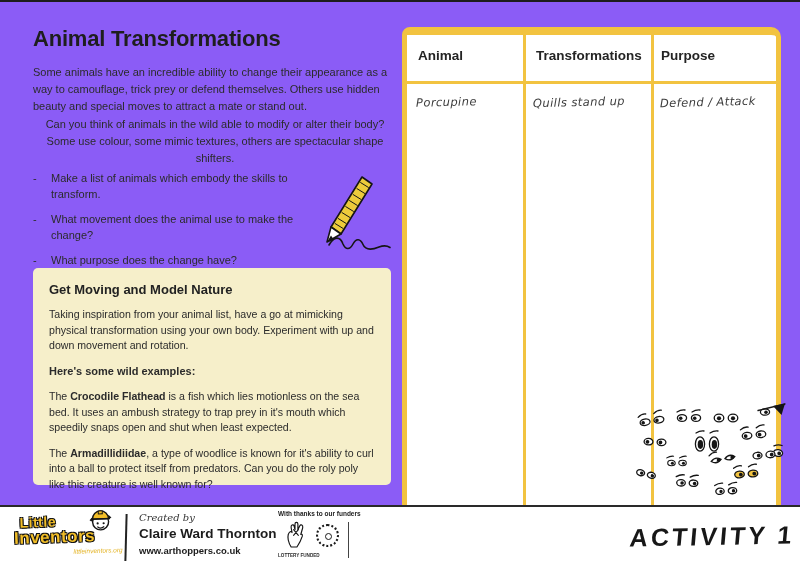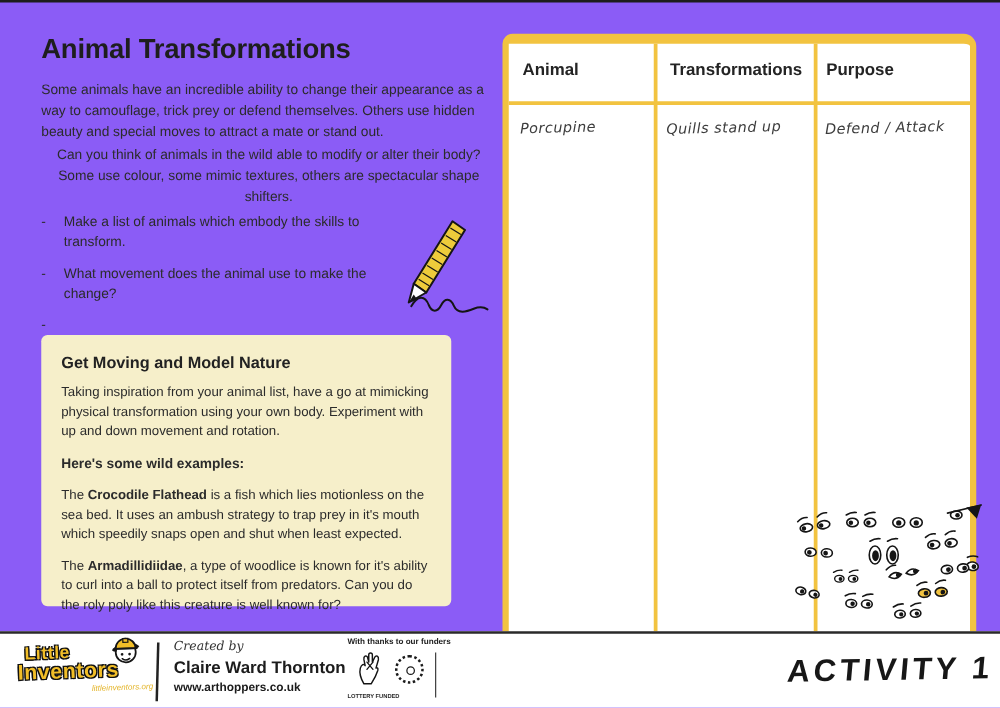--- a/index.html
+++ b/index.html
@@ -17,21 +17,21 @@
   .title{position:absolute;left:33px;top:26px;font-size:22px;font-weight:bold;color:#1e1e1e;letter-spacing:-0.2px;}
   .p1{position:absolute;left:33px;top:64px;width:364px;font-size:11px;line-height:17px;}
   .p2{position:absolute;left:33px;top:116px;width:364px;font-size:11px;line-height:17px;text-align:center;}
   .bullets{position:absolute;left:33px;top:170px;width:268px;}
   .bullet{display:flex;margin-bottom:9px;font-size:11px;line-height:16px;}
   .bullet .dash{width:18px;flex:0 0 18px;}
 
   .pencil{position:absolute;left:300px;top:172px;}
 
   .box{
-    position:absolute;left:33px;top:268px;width:328px;height:217px;
+    position:absolute;left:33px;top:268px;width:358px;height:217px;
     background:var(--boxbg);border-radius:5px;padding:14px 16px;
   }
   .box h2{font-size:13px;font-weight:bold;margin-bottom:10px;color:#222;}
   .box p{font-size:10.6px;line-height:15.5px;margin-bottom:10px;}
   .box p.examples-h{font-weight:bold;font-size:11px;margin-bottom:10px;}
 
   
   .atable{
     position:absolute;left:402px;top:27px;width:379px;height:533px;
     border:5px solid var(--yellow);border-top-width:8px;border-bottom-width:6px;
@@ -97,20 +97,21 @@
     <div class="bullet">
       <span class="dash">-</span>
       <span>Make a list of animals which embody the skills to transform.</span>
     </div>
     <div class="bullet">
       <span class="dash">-</span>
       <span>What movement does the animal use to make the change?</span>
     </div>
     <div class="bullet">
       <span class="dash">-</span>
+      <span>What purpose does the change have?</span>
     </div>
   </div>
 
   <svg class="pencil" width="92" height="92" viewBox="0 0 92 92">
     <polygon points="62,5 72,12 41,62 31,55" fill="#EDCB3B" stroke="#151515" stroke-width="1.6" stroke-linejoin="round"></polygon>
     <g stroke="#151515" stroke-width="1">
       <line x1="60.3" y1="10.4" x2="68.7" y2="15.6"></line>
       <line x1="56.6" y1="16.4" x2="65.0" y2="21.6"></line>
       <line x1="52.9" y1="22.4" x2="61.3" y2="27.6"></line>
       <line x1="49.2" y1="28.4" x2="57.6" y2="33.6"></line>

